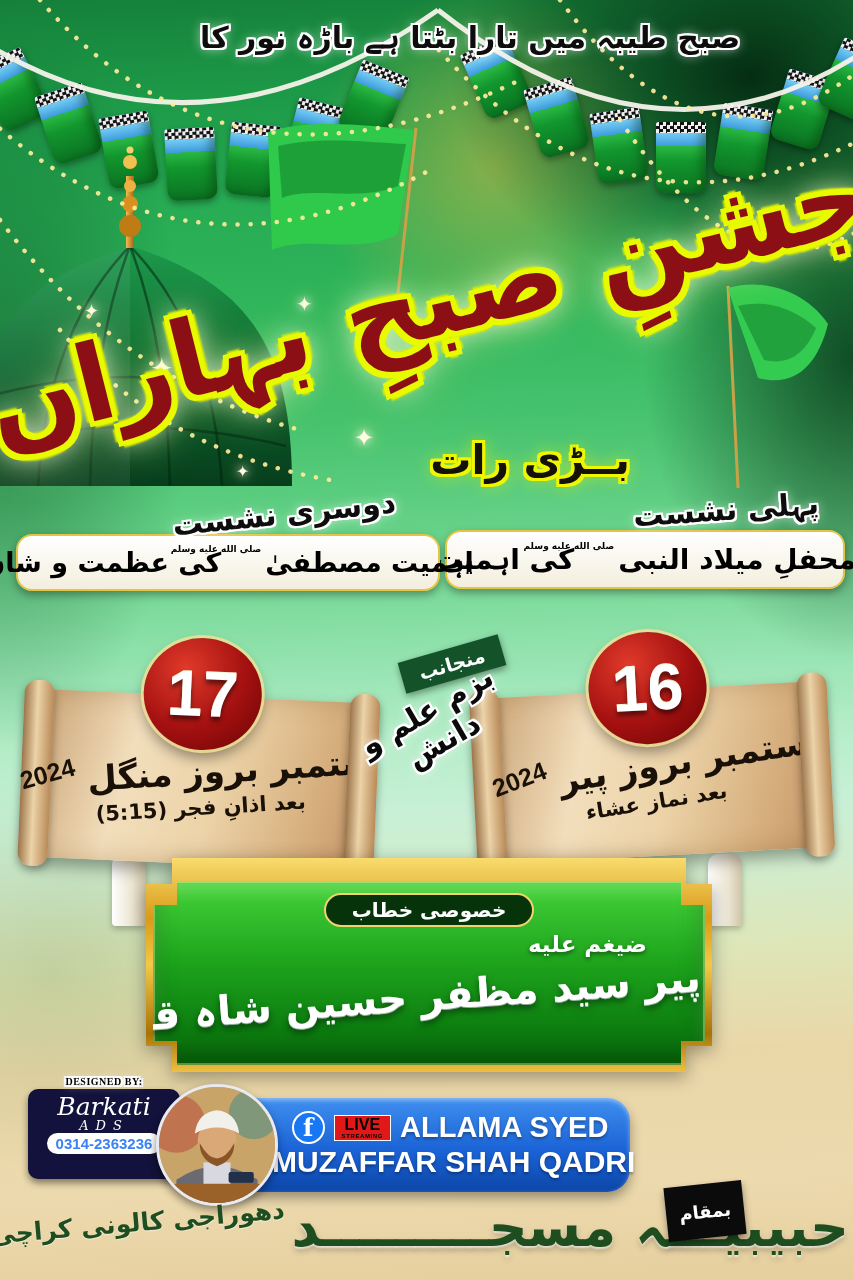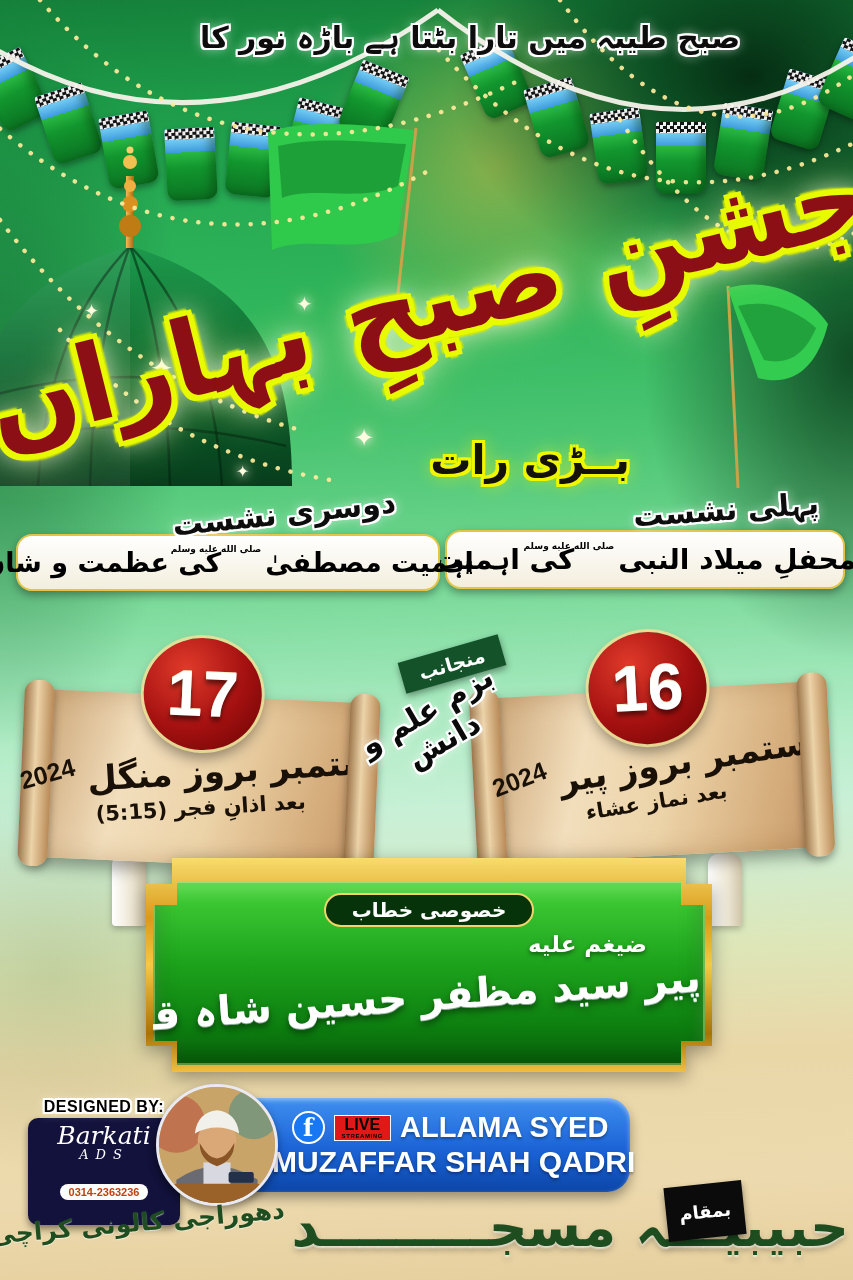--- a/index.html
+++ b/index.html
@@ -115,29 +115,29 @@
       inset 0 10px 16px rgba(190,255,170,.35);margin-top:16px;}
   .special-pill{width:fit-content; margin:12px auto 0; background:#07330b; border:2px solid #f2d468;
     border-radius:22px; color:#fff; font-size:20px; font-weight:bold; padding:3px 26px; position:relative; z-index:2;}
   .honorific{position:absolute; top:50px; right:58px; color:#fff; font-size:23px; font-weight:bold;
     text-shadow:0 2px 4px rgba(0,0,0,.5); z-index:2;}
   .speaker-name{position:absolute; top:92px; left:4px; right:4px; text-align:center; z-index:2;
     font-size:40px; font-weight:bold; color:#fff; white-space:nowrap; transform:rotate(-4deg);
     text-shadow:0 4px 7px rgba(0,0,0,.5), 0 1px 0 #dfe;}
   
   .designer{position:absolute; left:28px; top:1076px; width:152px; z-index:7; text-align:center;}
-  .designed-by{font-family:Liberation Sans, sans-serif; font-size:16px; font-weight:800;
-    letter-spacing:.5px; color:#000;margin-top:22px;}
+  .designed-by{font-family:Liberation Serif, serif; font-size:10px; font-weight:800;
+    letter-spacing:.5px; color:#000;}
   .designer-box{margin-top:2px; background:#12123c; border-radius:10px; padding:3px 6px 25px;
     box-shadow:0 4px 7px rgba(0,0,0,.45);}
   .designer-name{font-family:"DejaVu Serif",serif; font-style:italic; color:#fff; font-size:25px;}
   .designer-type{color:#fff; font-family:"DejaVu Serif",serif; font-style:italic; font-size:13px;
     letter-spacing:7px; margin-top:-3px;}
-  .designer-phone{width:fit-content; margin:22px auto 0; background:#fff; border-radius:12px;
-    font-family:"Liberation Sans",sans-serif; font-size:11px; font-weight:800; color:#c2410c; padding:2px 9px;}
+  .designer-phone{width:fit-content; margin:0 auto 0; background:#fff; border-radius:12px;
+    font-family:"Liberation Sans",sans-serif; font-size:15px; font-weight:800; color:#3b82f6; padding:2px 9px;}
   
   .fb-banner{position:absolute; left:160px; top:1098px; width:470px; height:94px; z-index:7;
     background:linear-gradient(180deg,#3f8ff0,#1b63d6 55%,#0c46a8);
     border-radius:54px 26px 26px 54px;
     box-shadow:0 6px 12px rgba(0,0,0,.35), inset 0 2px 5px rgba(255,255,255,.45);}
   .speaker-photo{position:absolute; left:-4px; top:-14px; width:122px; height:122px; border-radius:50%;
     overflow:hidden; border:3px solid #e9e9f2; box-shadow:0 4px 9px rgba(0,0,0,.4); background:#c9a468;}
   .fb-line1{display:flex; align-items:center; justify-content:center; gap:9px; margin:13px 6px 0 116px;}
   .fb-icon{width:33px; height:33px; border-radius:50%; background:#1877f2; border:2px solid #fff;
     color:#fff; display:flex; align-items:center; justify-content:center;

